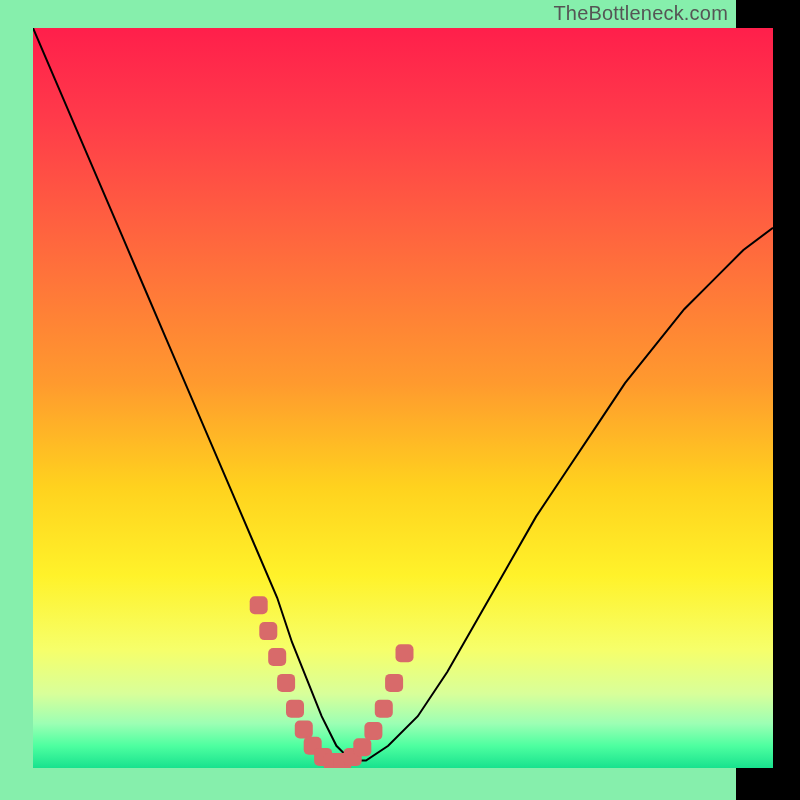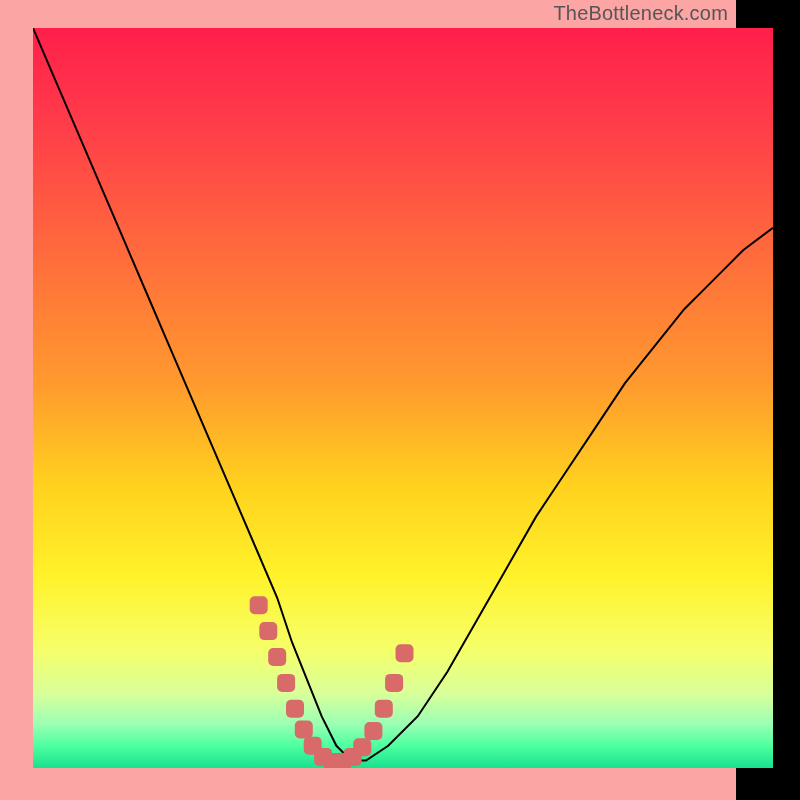--- a/index.html
+++ b/index.html
@@ -10,21 +10,21 @@
     background: #000;
     overflow: hidden;
     font-family: Arial, Helvetica, sans-serif;
   }
   .frame {
     position: absolute;
     top: 0;
     left: 0;
     width: 736px;
     height: 800px;
-    background: #fca5a5;
+    background: #86efac;
   }
   .watermark {
     position: absolute;
     top: 2px;
     right: 8px;
     color: #555;
     font-size: 20px;
     font-weight: 500;
     letter-spacing: 0.2px;
     z-index: 5;

